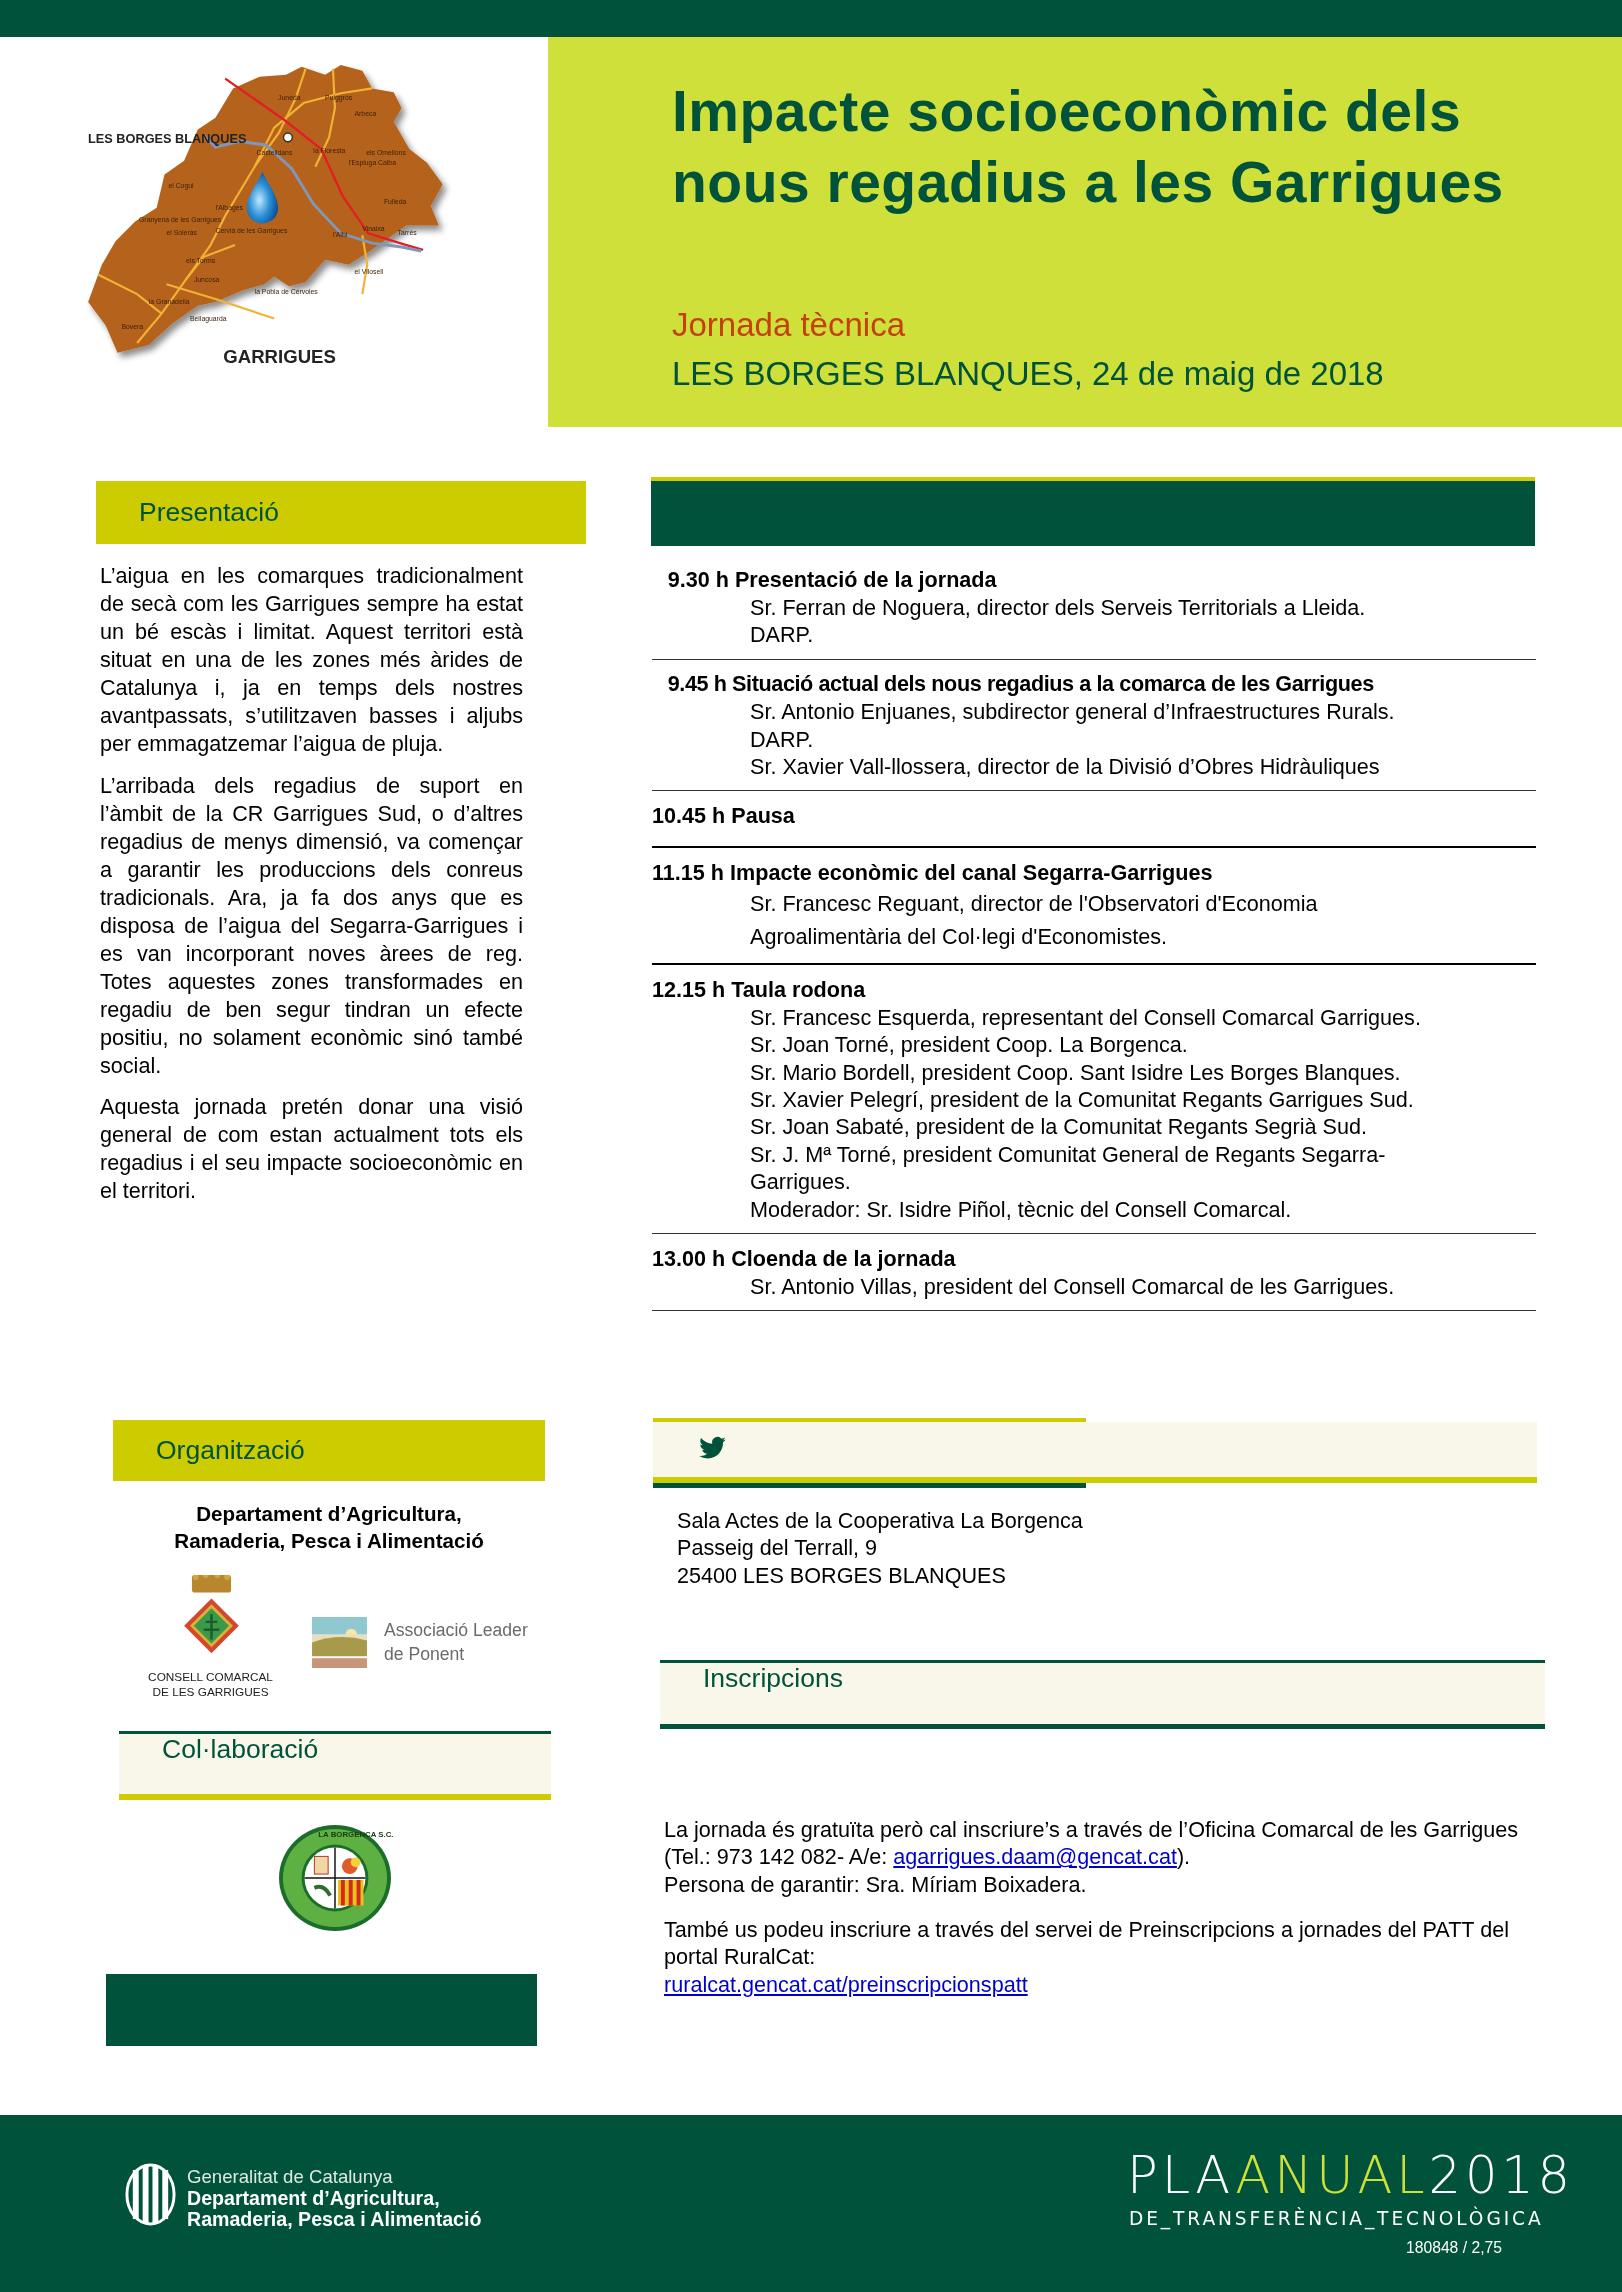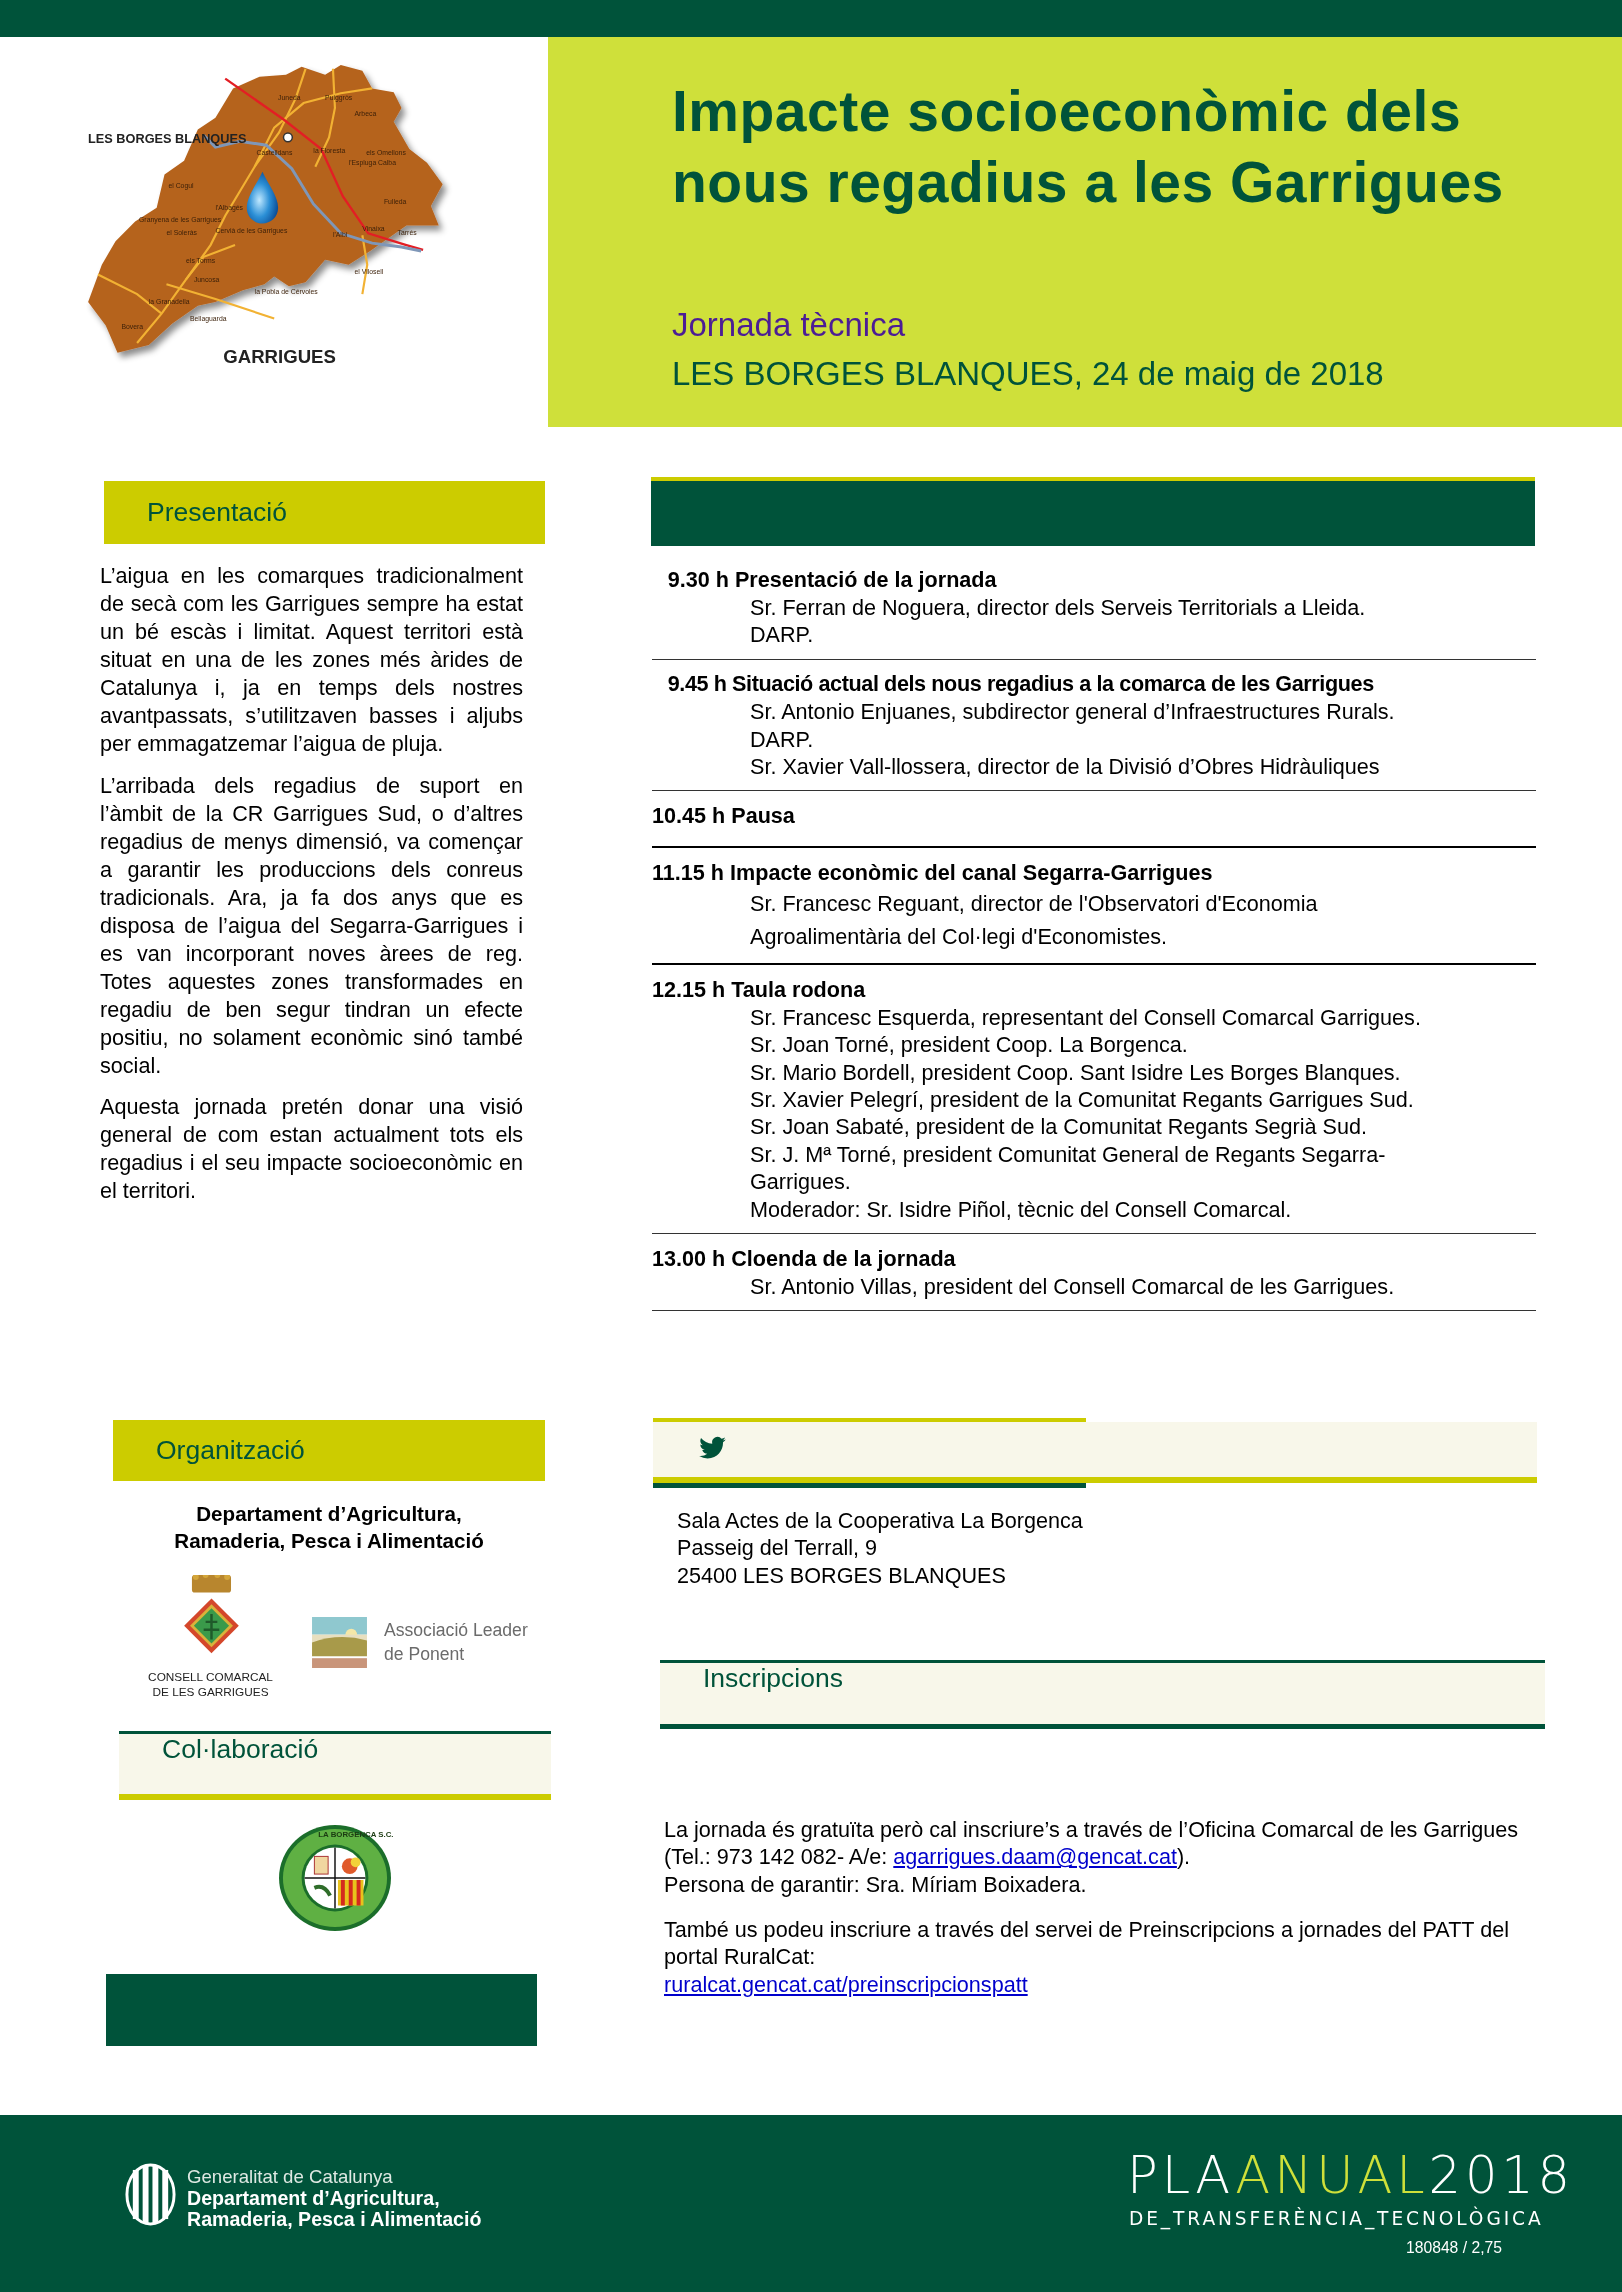--- a/index.html
+++ b/index.html
@@ -5,29 +5,29 @@
     * { box-sizing: border-box; margin: 0; padding: 0; }
     html, body { width: 1622px; height: 2293px; background: #ffffff; overflow: hidden; }
     body { position: relative; font-family: "Liberation Sans", sans-serif; color: #000; }
 
     .abs { position: absolute; }
 
     
     #top-band { left: 0; top: 0; width: 1622px; height: 37px; background: #00533a; }
     #title-panel { left: 548px; top: 37px; width: 1074px; height: 390px; background: #cfe03a; }
     #main-title { left: 672px; top: 76px; width: 882px; font-size: 57px; font-weight: bold; line-height: 71px; color: #00533a; letter-spacing: 0.5px; }
-    #subtitle { left: 672px; top: 306px; font-size: 33px; color: #4c1d95; }
+    #subtitle { left: 672px; top: 306px; font-size: 33px; color: #c2410c; }
     #date-line { left: 672px; top: 355px; font-size: 33px; color: #00533a; }
 
     
     #map { left: 78px; top: 59px; width: 412px; height: 333px; }
 
     
     .hdr-lime { background: #cccc00; color: #00533a; font-size: 26.5px; padding-left: 43px; display: flex; align-items: center; }
-    #presentacio-hdr { left: 104px; top: 481px; width: 441px; height: 63px; }
+    #presentacio-hdr { left: 96px; top: 481px; width: 490px; height: 63px; }
     #organitzacio-hdr { left: 113px; top: 1420px; width: 432px; height: 61px; }
 
     .hdr-cream { background: #f8f7ea; border-top: 3.9px solid #00533a; color: #00533a; font-size: 26.5px; display: flex; }
     #collab-hdr { left: 119px; top: 1731px; width: 432px; height: 69px; padding-left: 43px; border-bottom: 6.9px solid #cccc00; }
     #inscr-hdr { left: 660px; top: 1660px; width: 885px; height: 69px; padding-left: 43px; border-bottom: 5.9px solid #00533a; }
 
     
     .body-text { font-size: 21.6px; line-height: 28px; text-align: justify; color: #000; }
     #pres-text { left: 100px; top: 562px; width: 423px; }
     #pres-text p { margin-bottom: 13.7px; }

